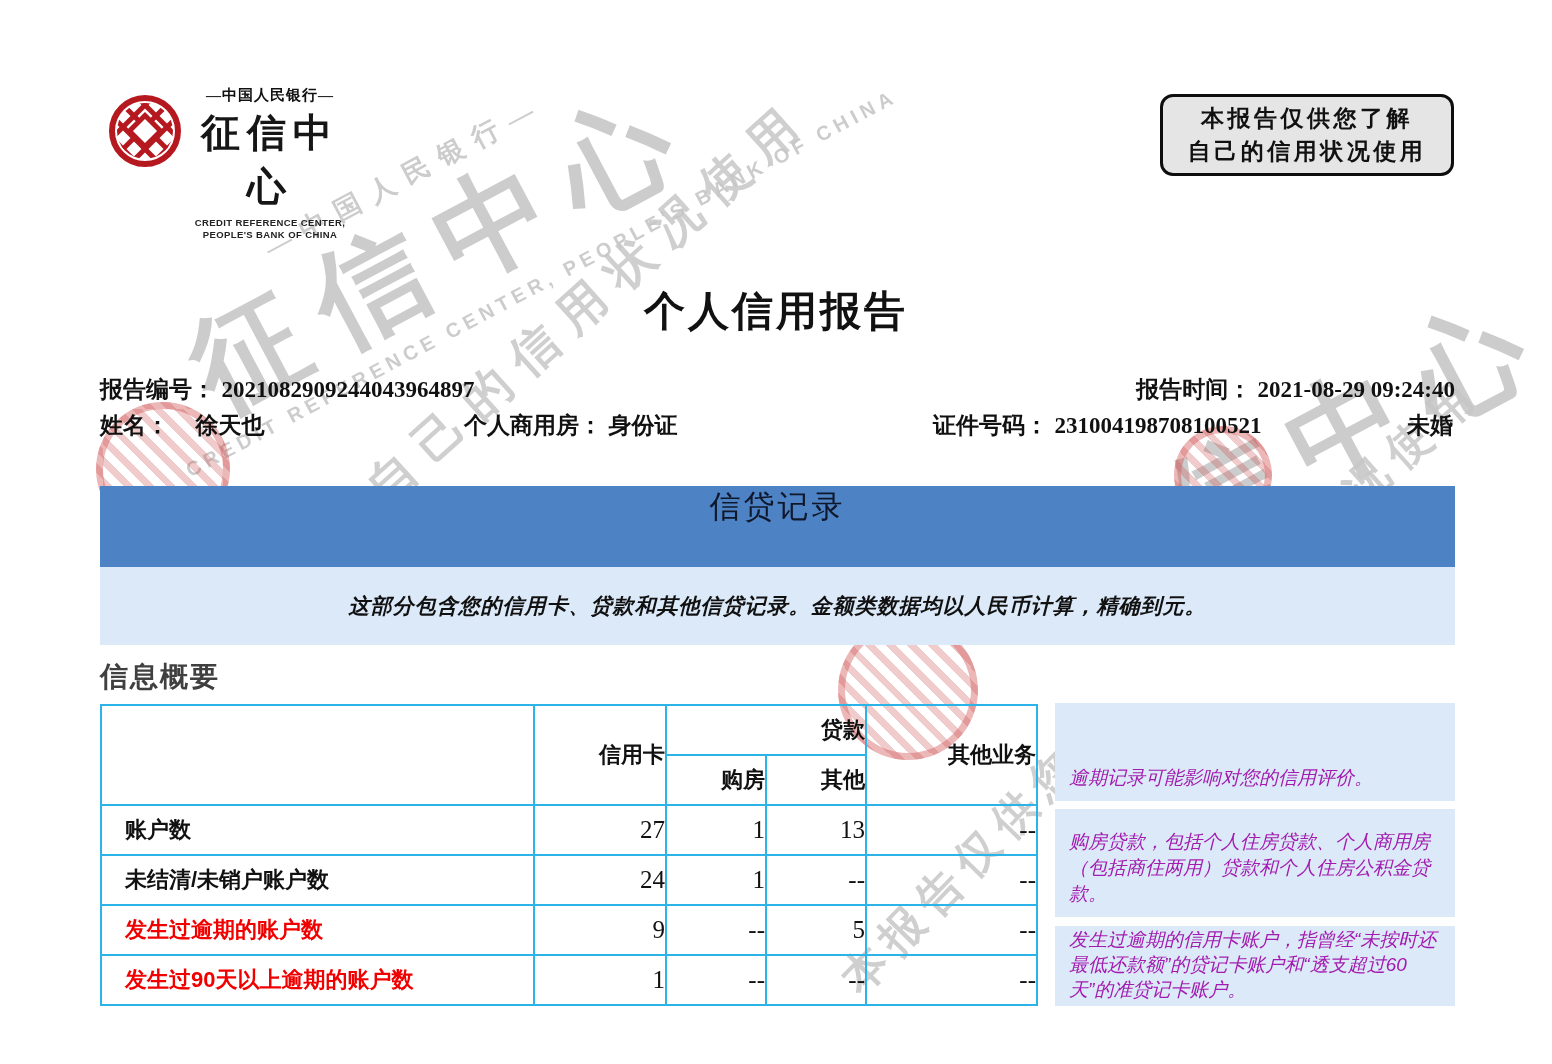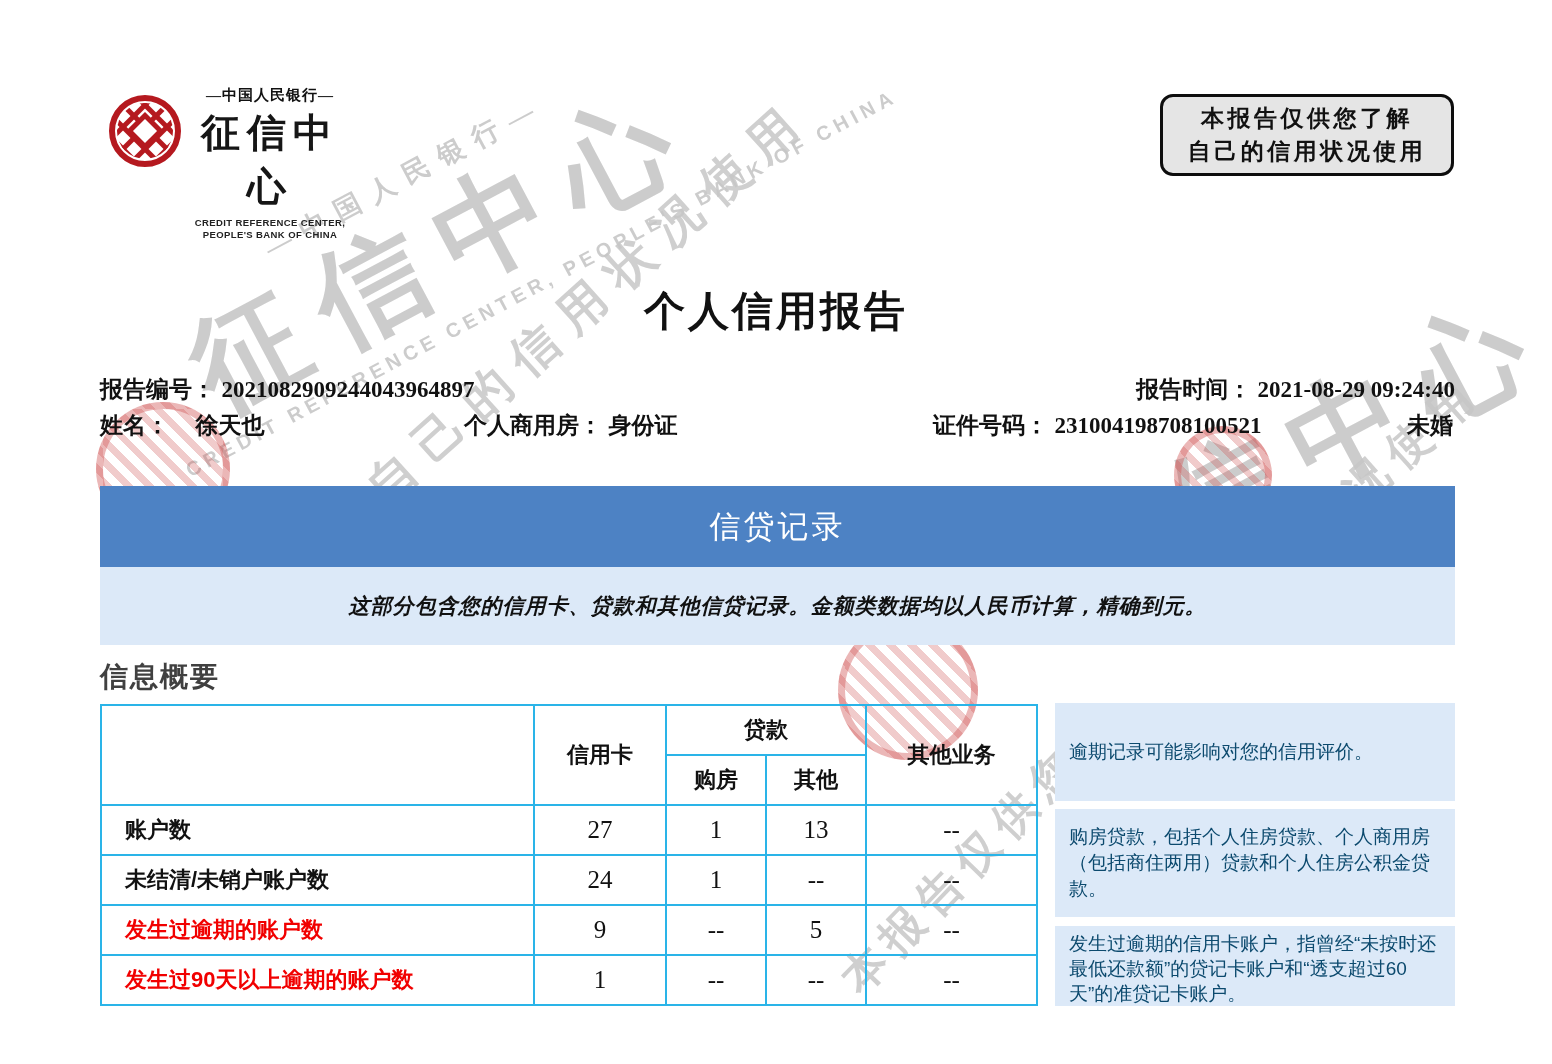--- a/index.html
+++ b/index.html
@@ -46,45 +46,45 @@
   .i-r1-left  { left:100px; top:374px; }
   .i-r1-right { right:97px; top:374px; text-align:right; }
   .i-r2-name  { left:100px; top:410px; }
   .i-r2-name .val { margin-left:20px; }
   .i-r2-idtype { left:464px; top:410px; }
   .i-r2-idno   { left:933px; top:410px; }
   .i-r2-marital { right:99px; top:410px; }
   
   .banner {
     left:100px; top:486px; width:1355px; height:81px; background:#4d82c4;
-    display:flex; align-items:center; justify-content:center;
-    color:#ffffff; font-size:31px; font-weight:500; letter-spacing:3px;
+    display:flex; align-items:flex-start; justify-content:center;
+    color:#0f172a; font-size:31px; font-weight:500; letter-spacing:3px;
   }
   .band {
     left:100px; top:567px; width:1355px; height:78px; background:#dce9f8;
     display:flex; align-items:center; justify-content:center;
     font-size:21px; font-weight:700; font-style:italic; letter-spacing:1px;
   }
   .summary-heading { left:100px; top:658px; font-size:28px; font-weight:800; color:#404040; letter-spacing:2px; }
   
   .summary-table {
     left:100px; top:704px; width:936px; border-collapse:collapse; table-layout:fixed;
     position:absolute; z-index:1; background:transparent;
   }
-  .summary-table td { border:2px solid #2ab4e8; text-align:center; vertical-align:middle; }
+  .summary-table td { border:2px solid #2ab4e8; text-align:right; vertical-align:middle; }
   .summary-table tr.hrow td { height:50px; font-size:22px; font-weight:700; }
   .summary-table tr.drow td { height:50px; }
   .summary-table td.lbl { text-align:left; padding-left:23px; font-size:22px; font-weight:700; }
   .summary-table td.num { font-family:"Liberation Serif", serif; font-size:25px; font-weight:400; }
   .red { color:#f10000; }
   
   .note {
     left:1055px; width:400px; background:#dce9f8; position:absolute; z-index:1;
-    font-size:19px; line-height:26px; color:#0c4a6e; padding:10px 14px;
-    display:flex; align-items:center;
+    font-size:19px; line-height:26px; color:#a21caf; padding:10px 14px;
+    display:flex; align-items:flex-end;font-style:italic;
   }
   .note-1 { top:703px; height:98px; }
   .note-2 { top:809px; height:108px; }
   .note-3 { top:926px; height:80px; padding-top:8px; padding-bottom:4px; line-height:25px; }
 </style>
 </head>
 <body>
 
 <div class="page">
 

